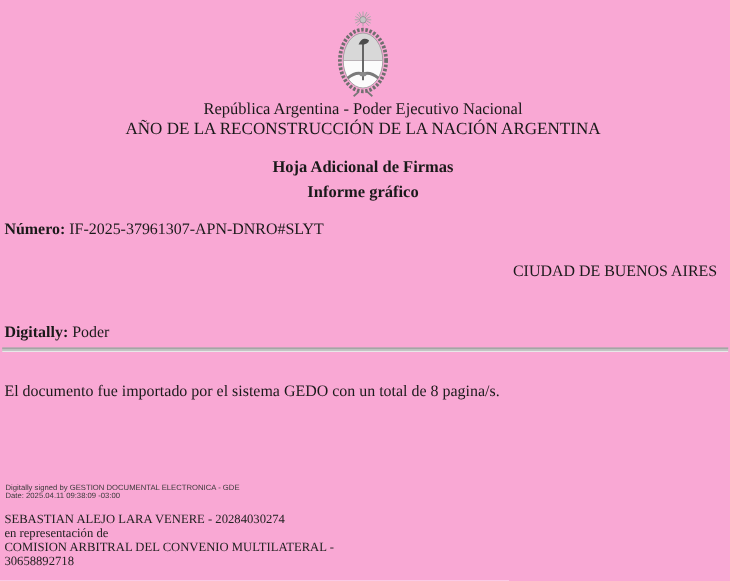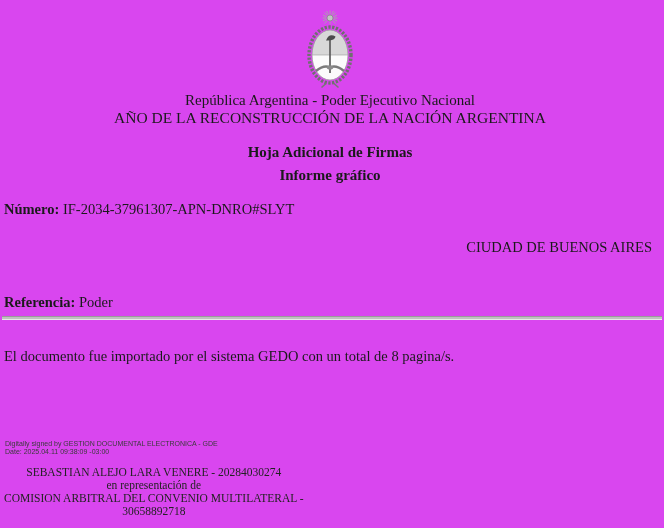--- a/index.html
+++ b/index.html
@@ -4,21 +4,21 @@
 <style>
   html, body {
     margin: 0;
     padding: 0;
     background: #ffffff;
   }
   .page {
     position: relative;
     width: 664px;
     height: 528px;
-    background: #d946ef;
+    background: #f9a8d4;
     font-family: "Liberation Serif", serif;
     color: #1a1a1a;
     overflow: hidden;
   }
   .coat {
     position: absolute;
     top: 9px;
     left: 299px;
     width: 62px;
     height: 80px;
@@ -75,21 +75,20 @@
     white-space: nowrap;
   }
   .signer-block {
     position: absolute;
     top: 466px;
     left: 4px;
     font-size: 11.5px;
     line-height: 13px;
     color: #222222;
     white-space: nowrap;
-    text-align: center;
   }
 </style>
 </head>
 <body>
 
 <div class="page">
 
   <div class="coat">
     <svg width="62" height="80" viewBox="0 0 62 80" xmlns="http://www.w3.org/2000/svg">
 
@@ -129,27 +128,27 @@
   </div>
 
   <div class="center-line hdr1">República Argentina - Poder Ejecutivo Nacional</div>
   <div class="center-line hdr2">AÑO DE LA RECONSTRUCCIÓN DE LA NACIÓN ARGENTINA</div>
 
   <div class="center-line title1">Hoja Adicional de Firmas</div>
   <div class="center-line title2">Informe gráfico</div>
 
   <div class="left-line numero">
     <span class="bold">Número:</span>
-    <span>IF-2034-37961307-APN-DNRO#SLYT</span>
+    <span>IF-2025-37961307-APN-DNRO#SLYT</span>
   </div>
 
   <div class="right-line city">CIUDAD DE BUENOS AIRES</div>
 
   <div class="left-line referencia">
-    <span class="bold">Referencia:</span>
+    <span class="bold">Digitally:</span>
     <span>Poder</span>
   </div>
 
   <div class="rule"></div>
 
   <div class="left-line bodytext">El documento fue importado por el sistema GEDO con un total de 8 pagina/s.</div>
 
   <div class="digital">
     <div>Digitally signed by GESTION DOCUMENTAL ELECTRONICA - GDE</div>
     <div>Date: 2025.04.11 09:38:09 -03:00</div>

